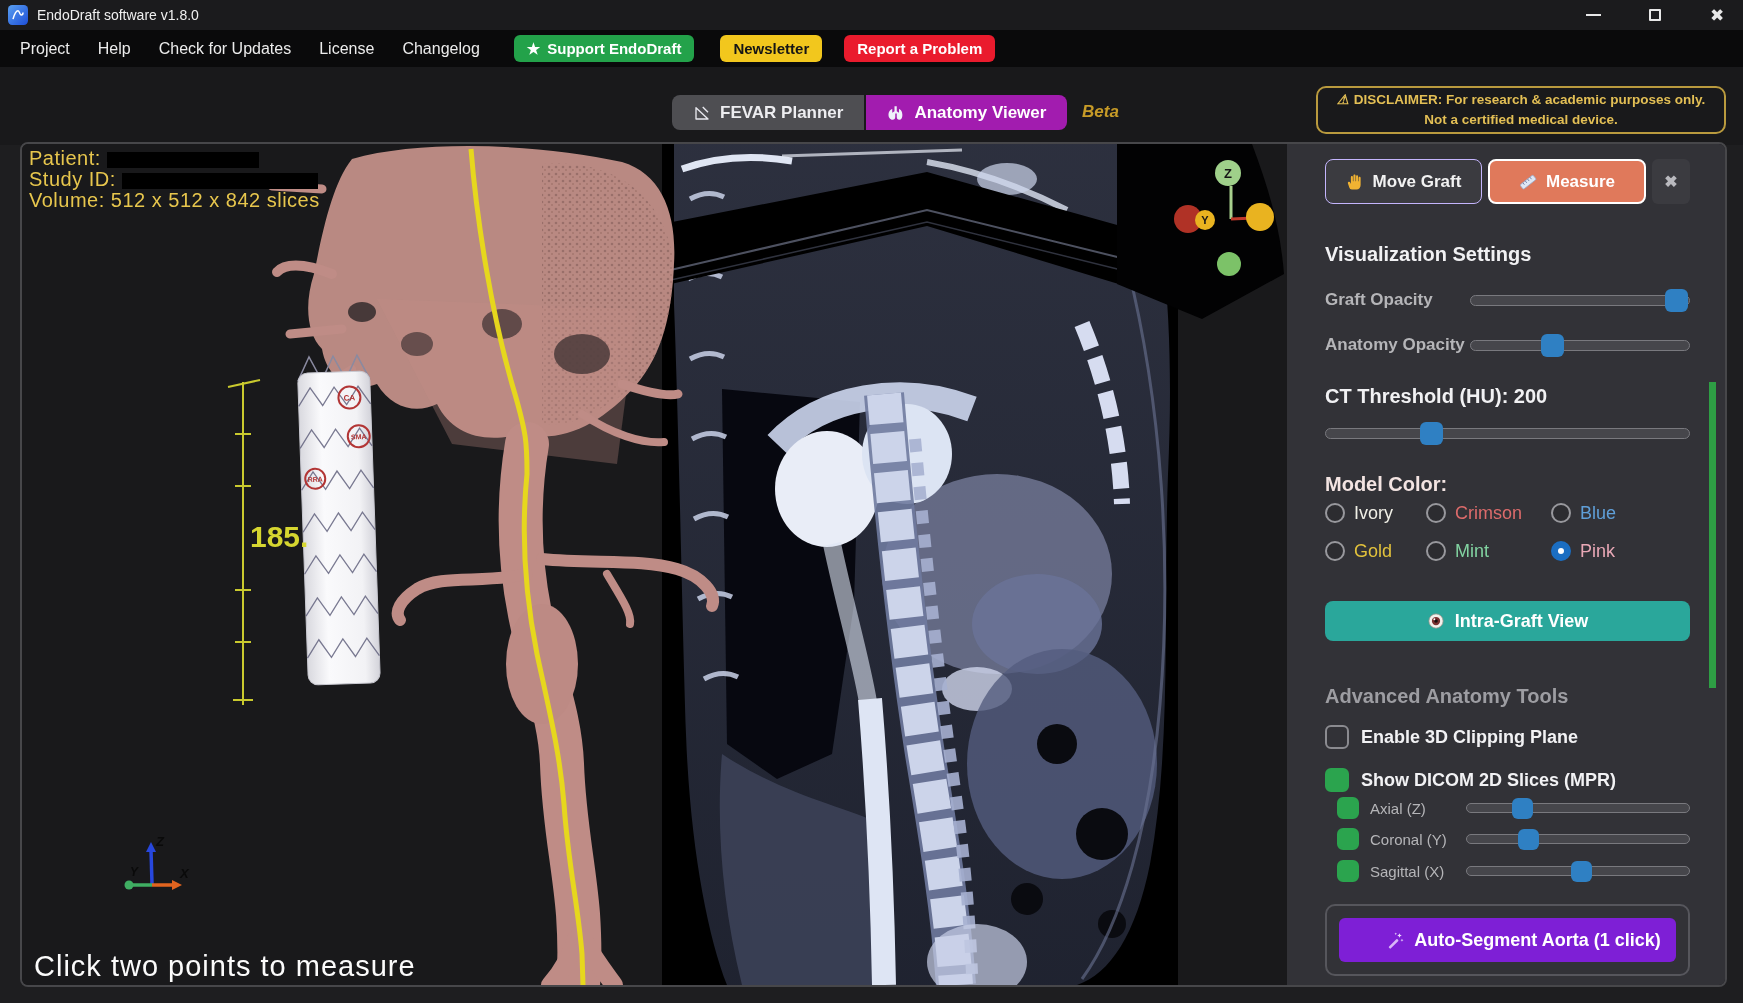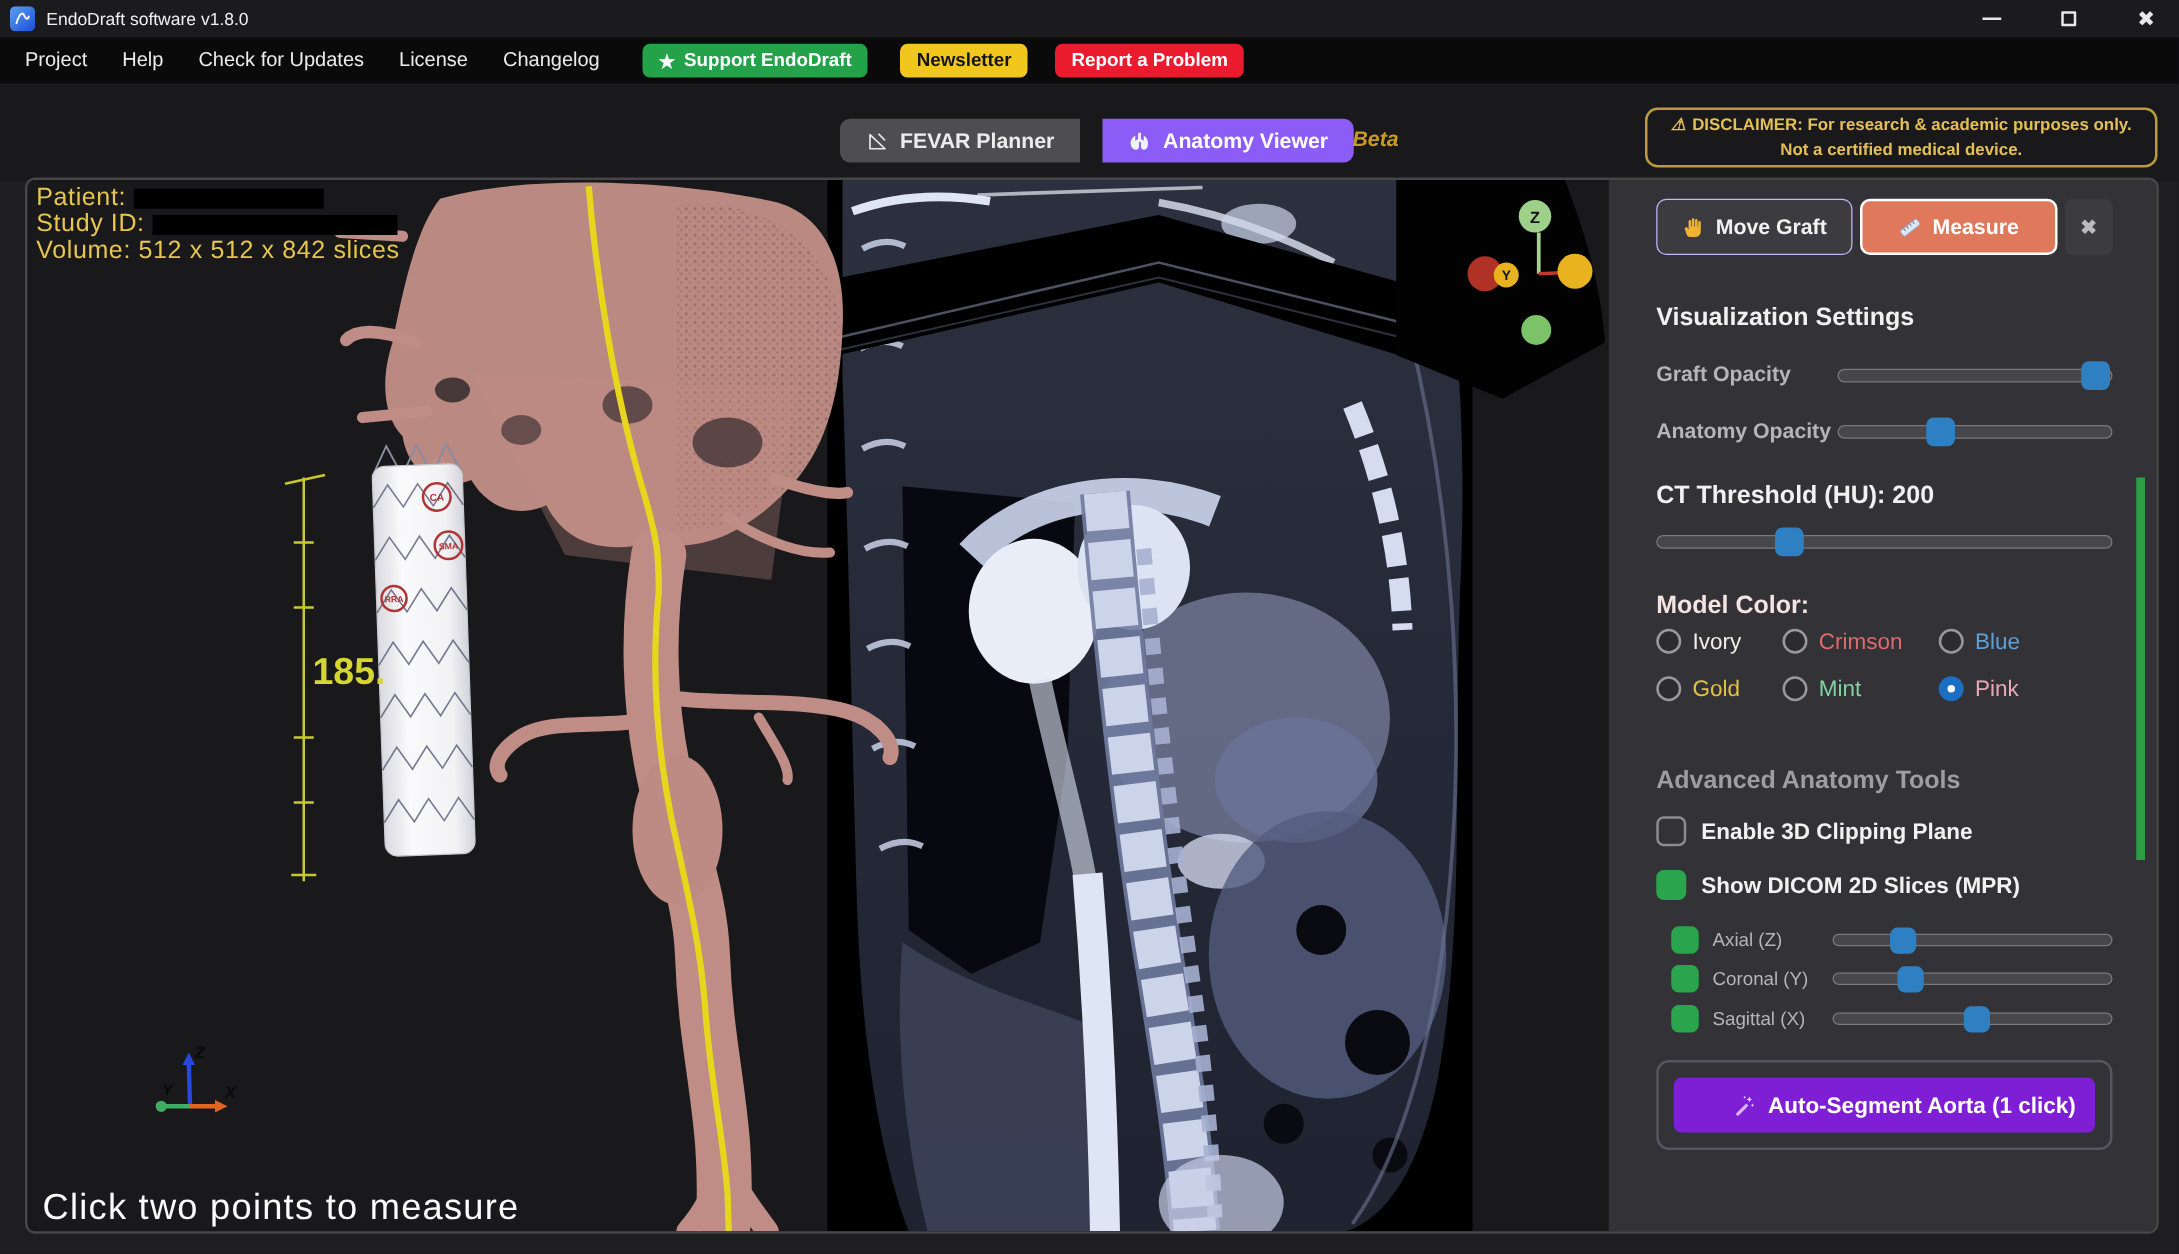--- a/index.html
+++ b/index.html
@@ -23,21 +23,21 @@
   .pill { height:27px; display:flex; align-items:center; gap:7px; padding:0 13px; border-radius:6px; font-size:15px; font-weight:bold; }
   .pill-support { background:#23a24a; color:#fff; margin-left:20px; }
   .pill-news { background:#f2c71d; color:#151515; margin-left:26px; }
   .pill-report { background:#ea1b2d; color:#fff; margin-left:22px; }
 
   
   .header { height:78px; background:#19191b; position:relative; }
   .tabgroup { position:absolute; left:672px; top:28px; height:35px; display:flex; gap:2px; }
   .tab { height:35px; display:flex; align-items:center; gap:9px; font-size:17px; font-weight:bold; padding:0 21px; }
   .tab-fevar { background:#4e4e52; color:#ededf0; border-radius:8px 0 0 8px; }
-  .tab-anatomy { background:#8b5cf6; color:#fff; border-radius:0 8px 8px 0;margin-left:16px; }
+  .tab-anatomy { background:#a21caf; color:#fff; border-radius:0 8px 8px 0; }
   .beta { position:absolute; left:1082px; top:35px; font-size:17px; font-style:italic; font-weight:bold; color:#c79b27; }
   .disclaimer { position:absolute; right:17px; top:19px; width:410px; height:48px; border:2px solid #b99a3e; border-radius:10px;
                 display:flex; flex-direction:column; align-items:center; justify-content:center; line-height:20px; }
   .disclaimer span { color:#e3bf55; font-size:13.5px; font-weight:bold; }
   .warn-glyph { color:#e3bf55; margin-right:5px; }
 
   
   .main { position:absolute; left:20px; top:142px; width:1707px; height:845px; border:2px solid #47474a;
           border-radius:8px; overflow:hidden; display:flex; }
   .viewport { position:relative; width:1265px; height:100%; background:#19191b; flex:none; }
@@ -54,21 +54,21 @@
   .btn { display:flex; align-items:center; justify-content:center; gap:9px; font-weight:bold; font-size:17px; border-radius:8px; cursor:default; }
   .btn-move { width:157px; background:#3b3b40; border:1px solid #c4b5fd; color:#f2f2f2; }
   .btn-measure { width:158px; background:#e0795b; border:2px solid #fff; color:#fff; }
   .btn-x { width:38px; background:#3b3b40; border:none; color:#b9b9be; font-size:16px; font-weight:bold; border-radius:6px; }
   .icon16 { width:18px; height:18px; flex:none; }
 
   .sec-h { color:#f1f1f3; font-size:20px; font-weight:bold; line-height:24px; }
   .sec-h.grey { color:#9d9da2; }
   .mt38{margin-top:38px}.mt27{margin-top:27px}.mt22{margin-top:22px}.mt21{margin-top:21px}
   .mt13{margin-top:13px}.mt7{margin-top:7px}.mt43{margin-top:43px}
-  .mt16{margin-top:16px}.mt17{margin-top:17px}.mt20{margin-top:20px}.mt9{margin-top:9px}
+  .mt16{margin-top:16px}.mt17{margin-top:17px}.mt20{margin-top:4px}.mt9{margin-top:9px}
   .mt10{margin-top:10px}
 
   .srow { display:flex; align-items:center; height:24px; }
   .slabel { width:145px; color:#b5b5b8; font-size:17px; font-weight:bold; flex:none; }
   .slider { position:relative; flex:1; height:11px; background:#46464b; border:1px solid #79797e; border-radius:7px; }
   .thumb { position:absolute; top:-7px; width:23px; height:23px; background:#2f80c3; border-radius:6px; }
 
   .radio-grid { display:grid; grid-template-columns:101px 125px auto; row-gap:10px; }
   .radio-opt { display:flex; align-items:flex-start; gap:9px; height:28px; }
   .radio { width:20px; height:20px; border-radius:50%; border:2px solid #98989d; background:#2c2c30; flex:none; position:relative; }
@@ -388,20 +388,29 @@
         <label class="radio-opt">
             <span class="radio"></span>
             <span class="radio-label" style="color: rgb(130, 211, 161);">Mint</span>
           </label>
         <label class="radio-opt">
             <span class="radio on"></span>
             <span class="radio-label" style="color: rgb(233, 168, 182);">Pink</span>
           </label>
       </div>
 
+      <button class="btn-teal">
+        <svg class="icon16" viewBox="0 0 24 24">
+          <circle cx="12" cy="12" r="9.5" fill="#f4f0ec" stroke="#9b9288"></circle>
+          <circle cx="12" cy="12" r="5.5" fill="#7a3030"></circle>
+          <circle cx="12" cy="12" r="2.4" fill="#1a0d0d"></circle>
+          <circle cx="9.8" cy="9.6" r="1.3" fill="#fff"></circle>
+        </svg>
+        <span>Intra-Graft View</span>
+      </button>
 
       <div class="sec-h grey mt43">Advanced Anatomy Tools</div>
 
       <div class="chk-row mt16">
         <span class="checkbox"></span>
         <span class="chk-label">Enable 3D Clipping Plane</span>
       </div>
       <div class="chk-row mt17">
         <span class="checkbox checked"></span>
         <span class="chk-label">Show DICOM 2D Slices (MPR)</span>

